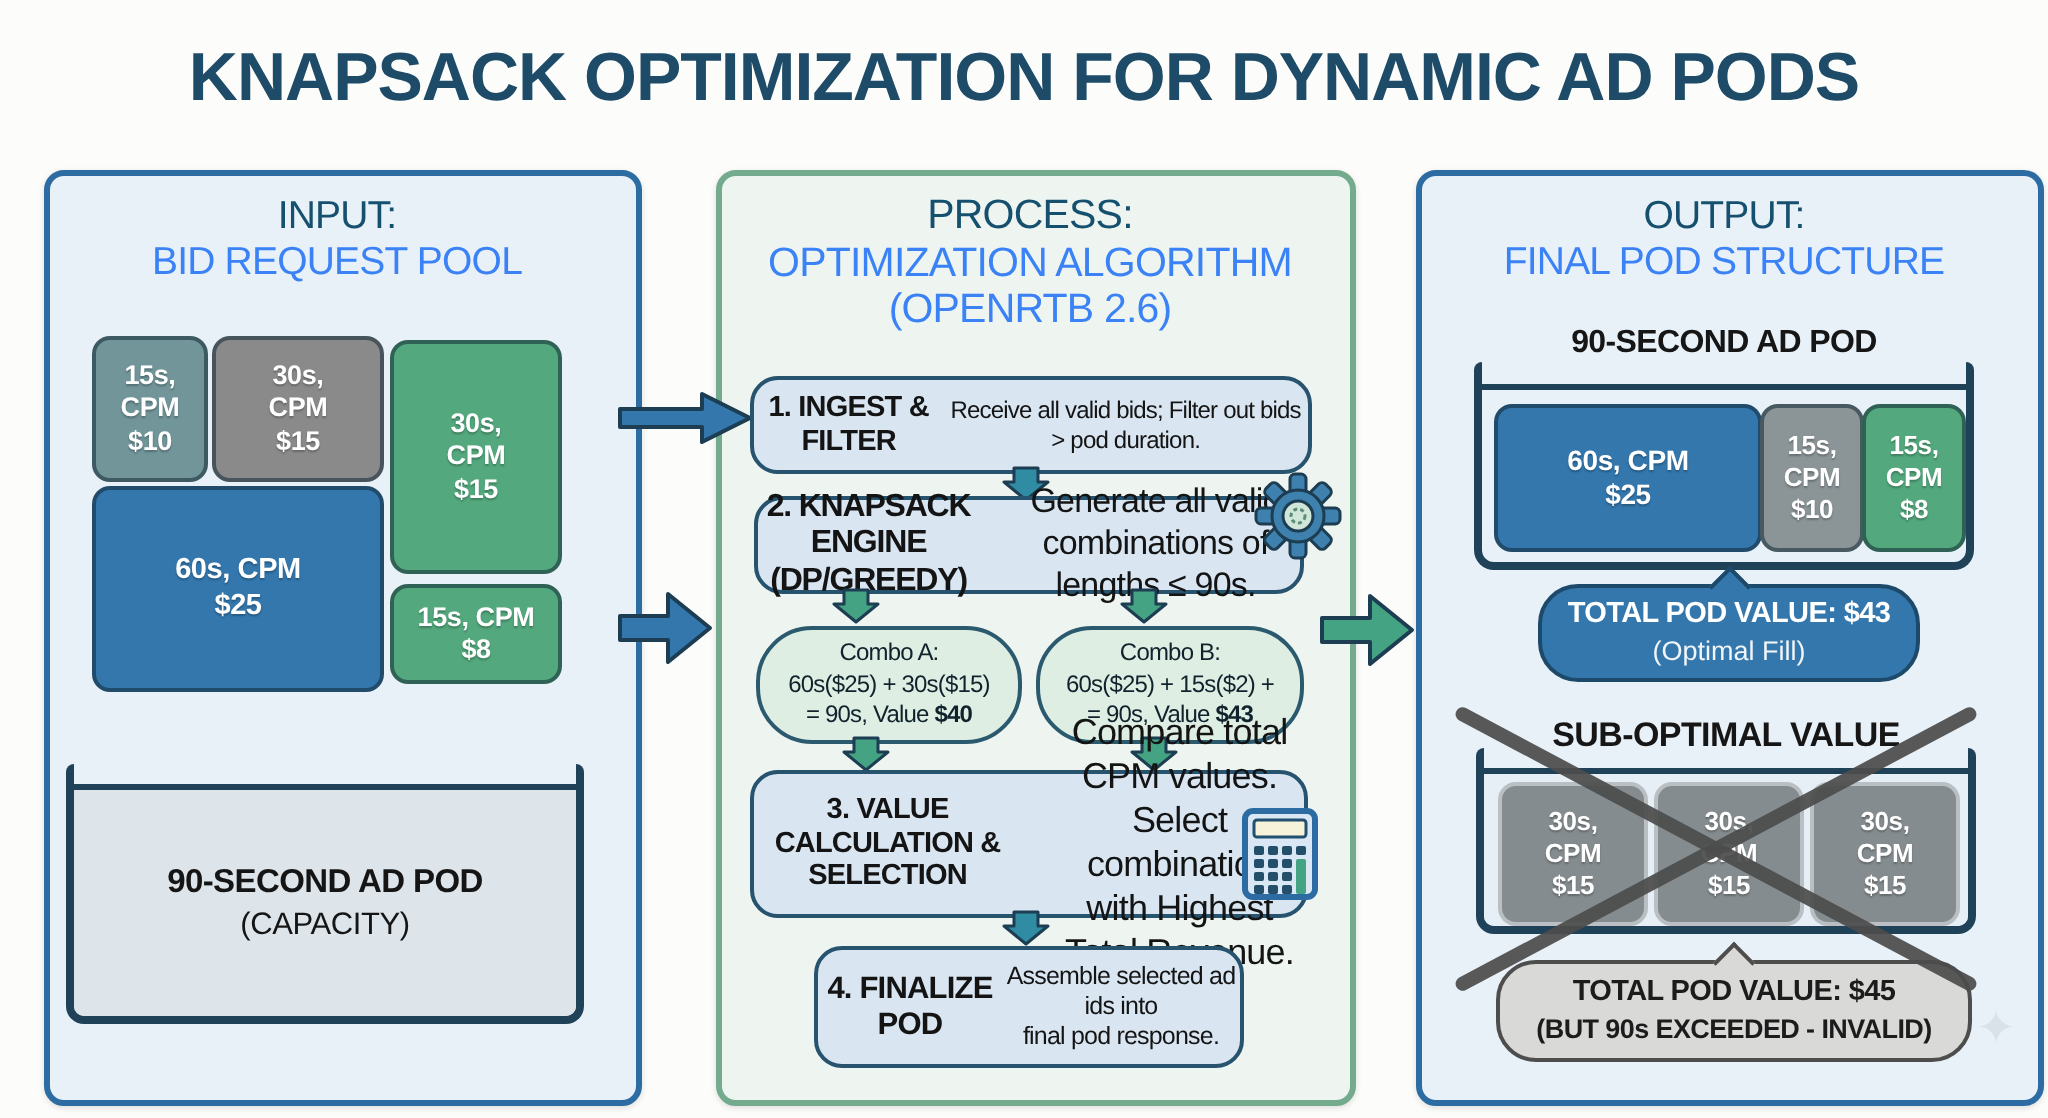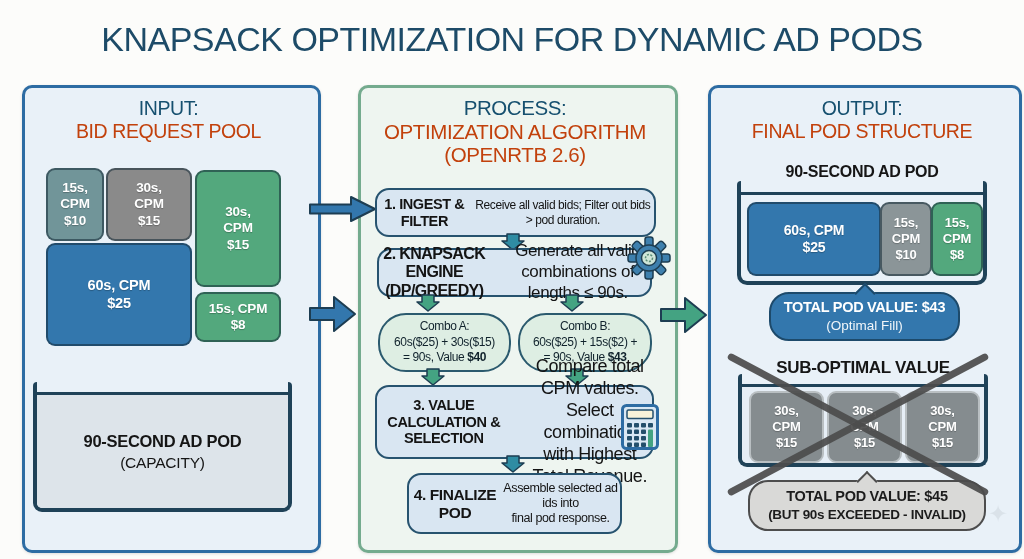--- a/index.html
+++ b/index.html
@@ -4,28 +4,28 @@
 <style>
   html,body{margin:0;padding:0;}
   body{
     width:1024px;height:559px;background:#fcfcfa;
     font-family:"Liberation Sans",sans-serif;position:relative;overflow:hidden;
   }
   .stage{position:absolute;inset:0;}
   .abs{position:absolute;}
   .title{
     left:0;top:20px;width:1024px;text-align:center;
-    font-size:34px;font-weight:normal;color:#1d4b68;letter-spacing:-0.5px;
+    font-size:34px;font-weight:bold;color:#1d4b68;letter-spacing:-0.5px;
   }
   .panel{position:absolute;border-radius:10px;box-shadow:0 1px 3px rgba(0,0,0,.12);}
   .panel-blue{background:#e9f1f8;border:3px solid #2d6ca3;}
   .panel-green{background:#eef5f0;border:3px solid #74ab8e;}
   .phead{position:absolute;text-align:center;font-weight:normal;letter-spacing:-0.4px;line-height:23px;}
   .hl1{color:#16506f;}
-  .hl2{color:#c2410c;}
+  .hl2{color:#3b82f6;}
   .bid{
     position:absolute;border:2px solid rgba(18,40,52,.55);border-radius:9px;
     color:#fff;font-weight:bold;display:flex;align-items:center;justify-content:center;
     text-align:center;white-space:pre-line;font-size:13.5px;line-height:1.22;
     letter-spacing:-0.2px;text-shadow:0 1px 1px rgba(0,0,0,.25);
   }
   .ucontainer{
     position:absolute;border:4px solid #1f4258;border-top:none;
     border-radius:4px 4px 9px 9px;
   }

